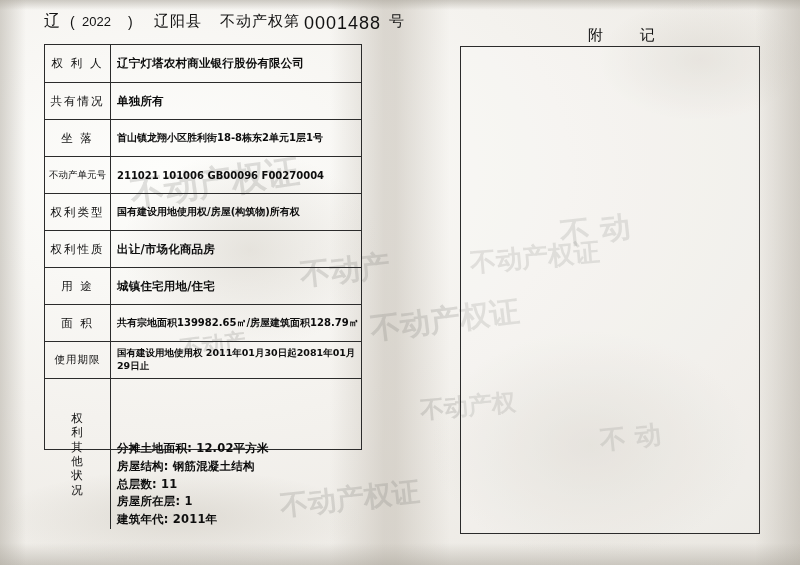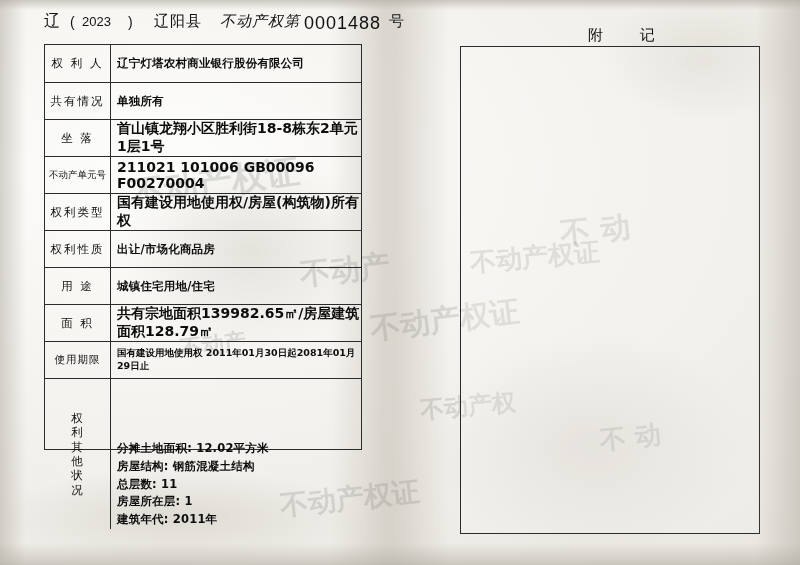--- a/index.html
+++ b/index.html
@@ -35,21 +35,21 @@
   #hdr{
     position:absolute;left:44px;top:8px;width:500px;height:26px;
     font-size:14px;color:#111;
   }
   #hdr span{position:absolute;white-space:nowrap;}
   .hdr-prov{left:0px;top:3px;font-size:16px;letter-spacing:1px;}
   .hdr-p1{left:26px;top:6px;font-size:14px;}
   .hdr-year{left:38px;top:6px;font-size:13px;}
   .hdr-p2{left:84px;top:6px;font-size:14px;}
   .hdr-city{left:110px;top:4px;font-size:15px;letter-spacing:1px;text-align:center;}
-  .hdr-no{left:176px;top:4px;font-size:15px;letter-spacing:1px;font-style:italic;}
+  .hdr-no{left:176px;top:4px;font-size:15px;letter-spacing:1px;}
   .hdr-num{left:260px;top:5px;font-size:18px;letter-spacing:1px;}
   .hdr-hao{left:345px;top:4px;font-size:15px;}
 
   
   #tbl{
     position:absolute;left:44px;top:44px;width:318px;height:406px;
     border:1px solid #2b2b2b;
     box-sizing:border-box;
   }
   .row{
@@ -75,21 +75,21 @@
   }
   .val{
     flex:1;
     display:flex;align-items:center;
     padding-left:6px;
     font-size:11.5px;color:#0d0d0d;
     font-weight:bold;
     font-family:"DejaVu Sans",sans-serif;
     letter-spacing:.2px;
   }
-  .val.small{font-size:14px;font-weight:bold;letter-spacing:0;}
+  .val.small{font-size:10px;font-weight:bold;letter-spacing:0;}
   .val.top{align-items:flex-end;padding-top:8px;line-height:1.55;}
 
   
   #rightTitle{
     position:absolute;left:588px;top:26px;
     font-size:15px;letter-spacing:16px;color:#111;
     font-family:"DejaVu Sans",sans-serif;
     text-align:center;
   }
   #rightBox{
@@ -138,21 +138,21 @@
       <div class="wm" style="left: 470px; top: 240px; font-size: 26px; transform: rotate(-5deg);">不动产权证</div>
       <div class="wm" style="left: 280px; top: 480px; font-size: 28px; transform: rotate(-6deg);">不动产权证</div>
       <div class="wm" style="left: 600px; top: 420px; font-size: 26px; transform: rotate(-6deg);">不 动</div>
       <div class="wm" style="left: 420px; top: 390px; font-size: 24px; transform: rotate(-5deg);">不动产权</div>
       <div class="wm" style="left: 180px; top: 330px; font-size: 22px; transform: rotate(-7deg);">不动产</div>
     </div>
 
   <div id="hdr">
     <span class="hdr-prov">辽</span>
     <span class="hdr-p1">(</span>
-    <span class="hdr-year">2023</span>
+    <span class="hdr-year">2022</span>
     <span class="hdr-p2">)</span>
     <span class="hdr-city">辽阳县</span>
     <span class="hdr-no">不动产权第</span>
     <span class="hdr-num">0001488</span>
     <span class="hdr-hao">号</span>
   </div>
 
   <div id="tbl">
 
     <div class="row" style="height:38px">

